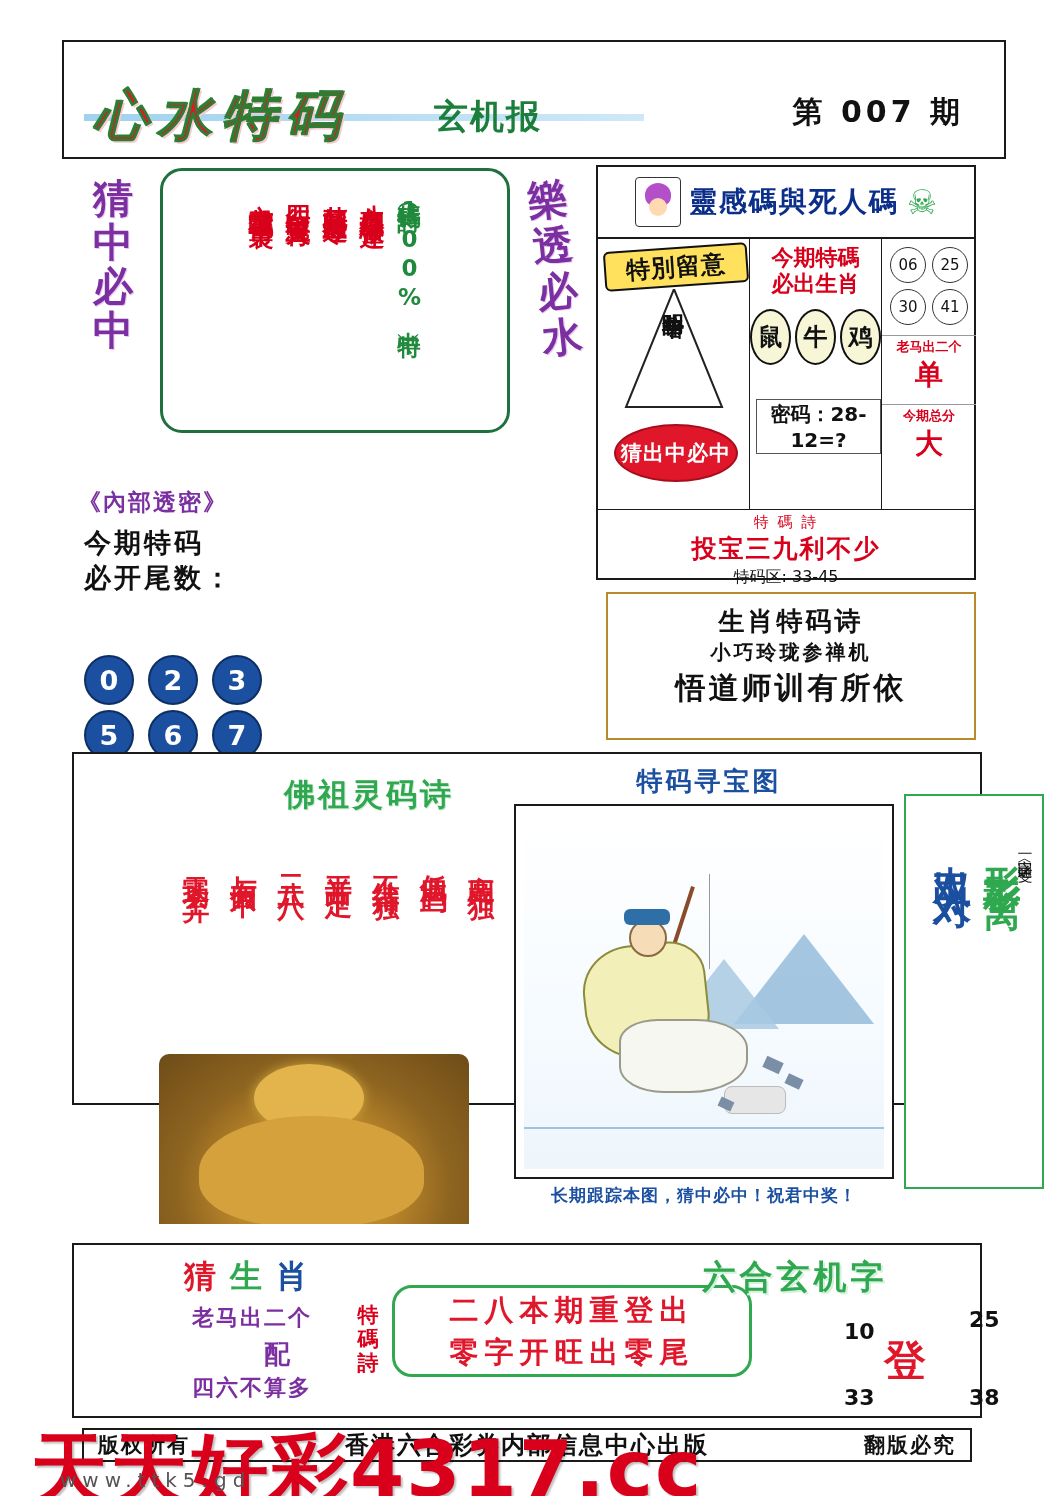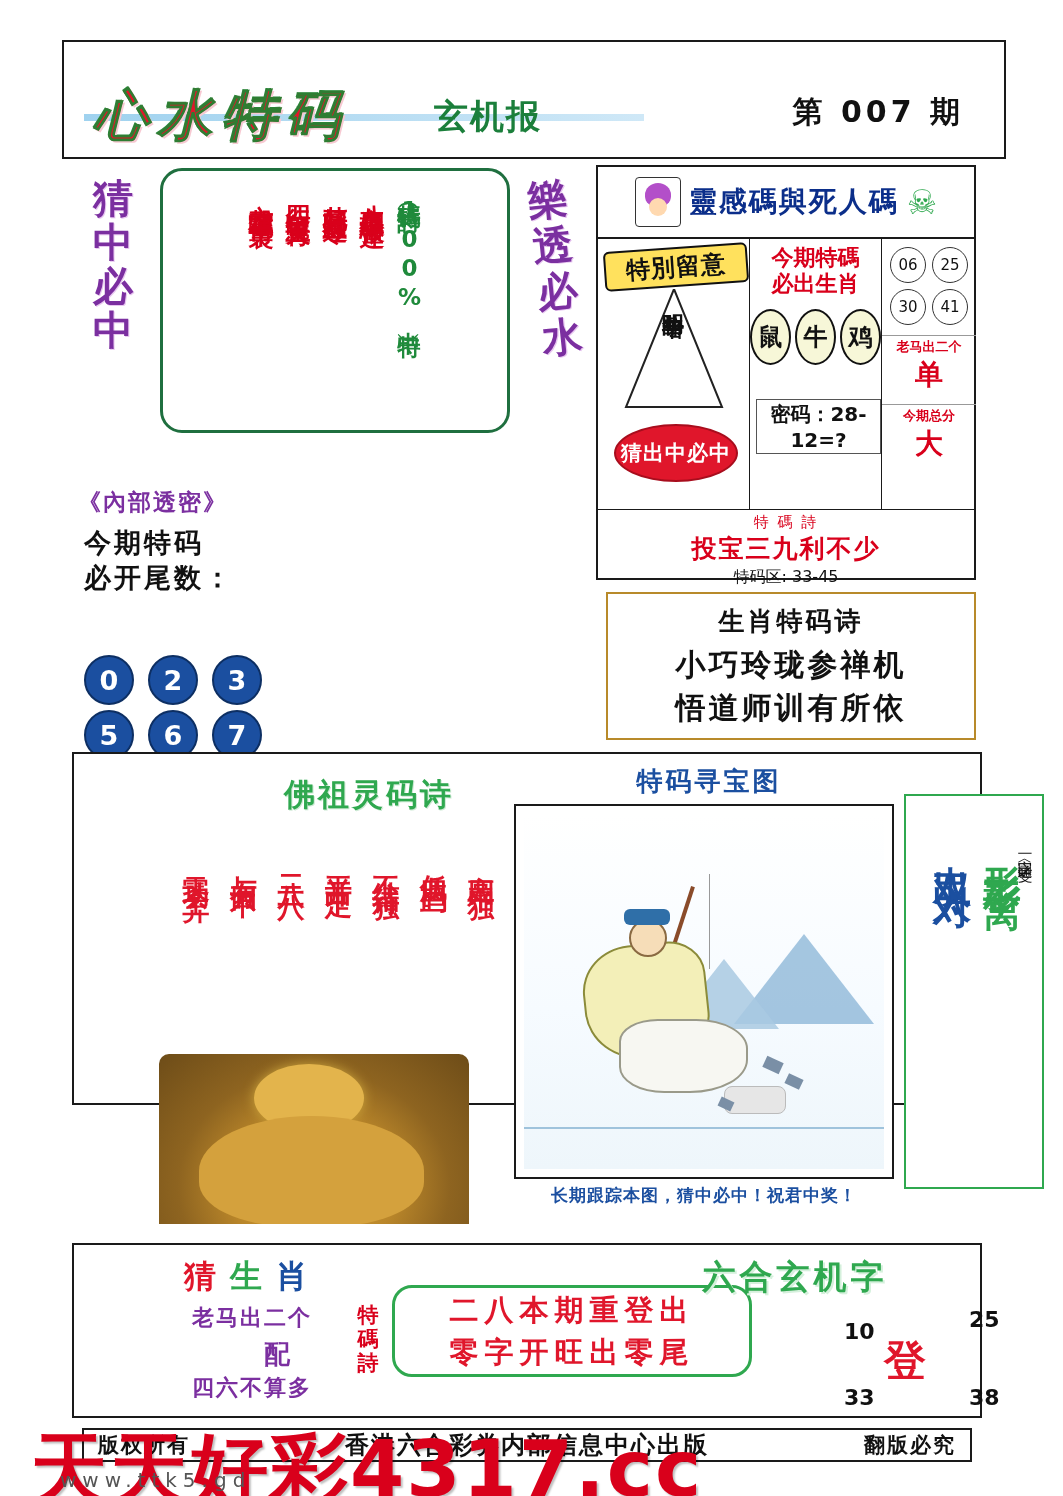--- a/index.html
+++ b/index.html
@@ -184,21 +184,21 @@
   .tr-b-title{font-size:15px;color:#d9001b;margin-top:3px;letter-spacing:2px;}
   .tr-b-line{font-size:25px;font-weight:bold;color:#d9001b;letter-spacing:2px;}
   .tr-b-range{font-size:16px;color:#111;margin-top:2px;}
 
   
   .zp-box{
     position:absolute;left:606px;top:592px;width:370px;height:148px;
     border:2px solid #b88a2a;background:#fff;box-sizing:border-box;text-align:center;
   }
   .zp-title{font-size:26px;font-weight:bold;color:#111;margin-top:10px;letter-spacing:3px;}
-  .zp-l1{font-size:30px;font-weight:bold;color:#111;margin-top:6px;letter-spacing:3px;}
+  .zp-l1{font-size:20px;font-weight:bold;color:#111;letter-spacing:3px;}
   .zp-l2{font-size:30px;font-weight:bold;color:#111;margin-top:2px;letter-spacing:3px;}
 
   
   .mid-box{
     position:absolute;left:72px;top:752px;width:910px;height:353px;
     border:2px solid #1a1a1a;background:#fff;box-sizing:border-box;
   }
   .buddha-title{
     position:absolute;left:150px;top:20px;width:290px;text-align:center;
     font-size:31px;font-weight:bold;color:#2fa84f;letter-spacing:3px;

